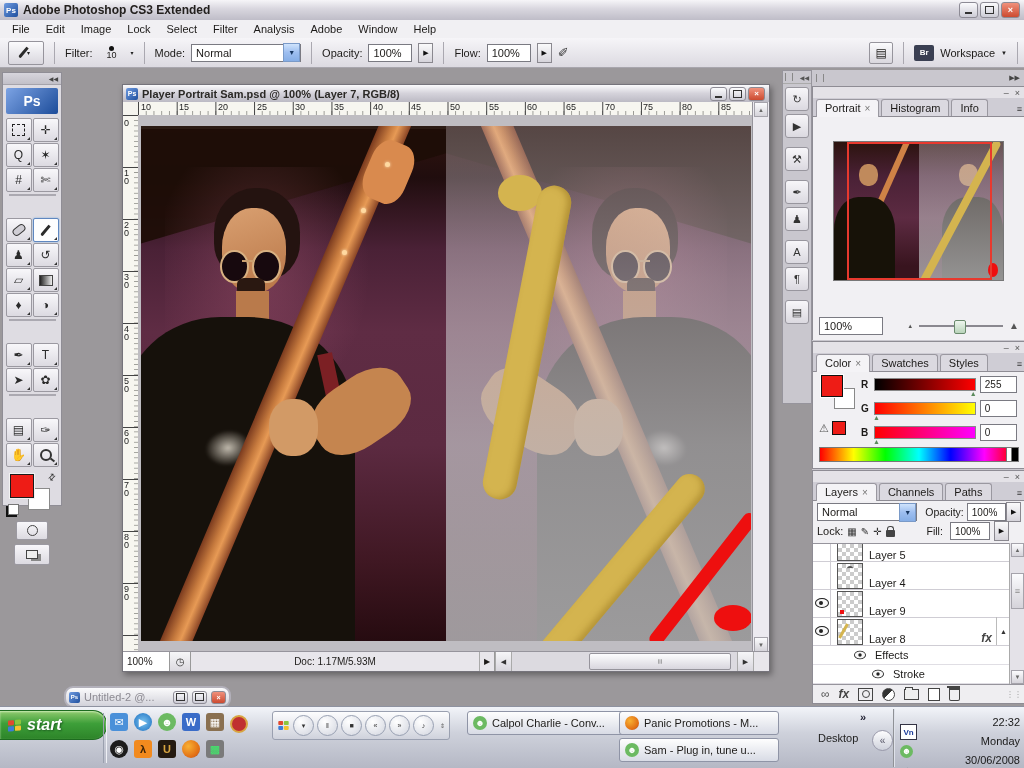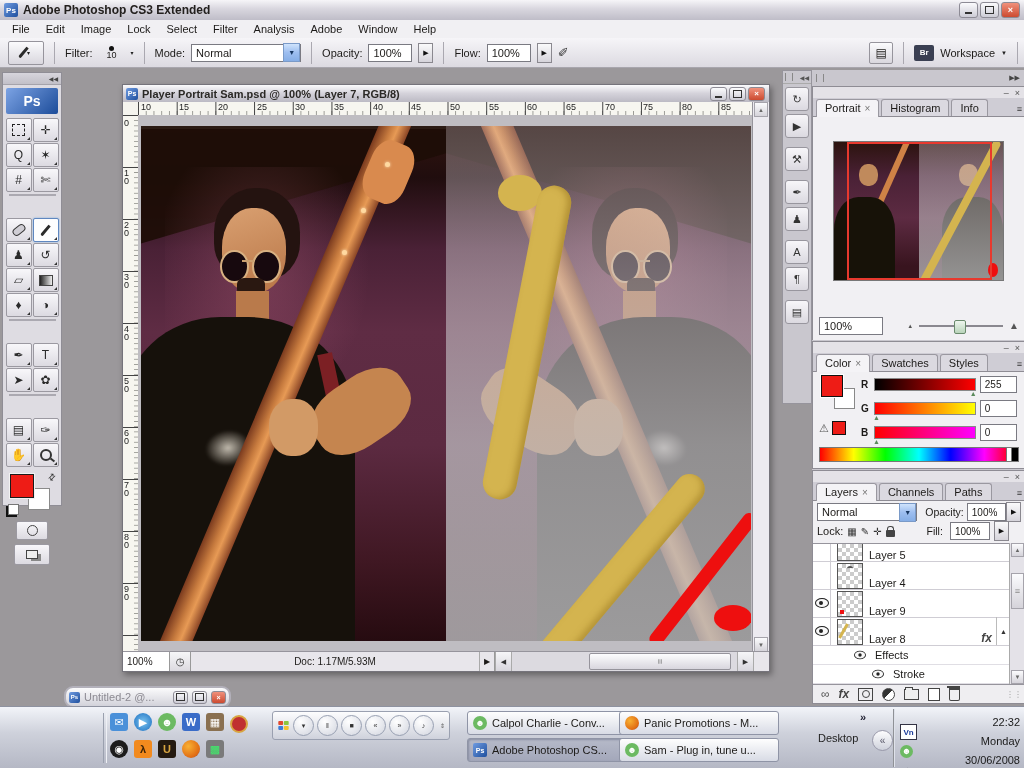--- a/index.html
+++ b/index.html
@@ -950,20 +950,29 @@
           <span class="lb-icn icn-folder"></span>
           <span class="lb-icn icn-new"></span>
           <span class="lb-icn icn-trash"></span>
           <span class="lb-grip">⋮⋮</span>
         </div>
       </div>
     </div>
   </div>
 
   <div id="taskbar" class="abs">
+    <div id="startbtn">
+      <span class="winflag">
+          <i></i>
+          <i></i>
+          <i></i>
+          <i></i>
+        </span>
+      <span class="slabel">start</span>
+    </div>
     <span class="qlsep"></span>
 
     <span class="qlicon ql-outlook-express" style="left:110px;top:6px">✉</span>
     <span class="qlicon ql-media-player" style="left:134px;top:6px">▶</span>
     <span class="qlicon ql-messenger" style="left:158px;top:6px">☻</span>
     <span class="qlicon ql-word" style="left:182px;top:6px">W</span>
     <span class="qlicon ql-photo-app" style="left:206px;top:6px">▦</span>
     <span class="qlicon ql-poker" style="left:230px;top:8px"></span>
     <span class="qlicon ql-counter-strike" style="left:110px;top:33px">◉</span>
     <span class="qlicon ql-half-life" style="left:134px;top:33px">λ</span>
@@ -988,24 +997,20 @@
     </div>
 
     <div class="tbtn" style="left:467px;top:4px">
       <span class="tbicon tb-messenger">☻</span>
       <span>Calpol Charlie - Conv...</span>
     </div>
     <div class="tbtn" style="left:619px;top:4px">
       <span class="tbicon tb-firefox"></span>
       <span>Panic Promotions - M...</span>
     </div>
-    <div class="tbtn active" style="left:467px;top:31px">
-      <span class="tbicon tb-photoshop">Ps</span>
-      <span>Adobe Photoshop CS...</span>
-    </div>
     <div class="tbtn" style="left:619px;top:31px">
       <span class="tbicon tb-messenger">☻</span>
       <span>Sam - Plug in, tune u...</span>
     </div>
 
     <span id="tb-overflow">»</span>
     <span id="desktoplabel">Desktop</span>
     <span id="tb-collapse">«</span>
 
     <div id="tray">

